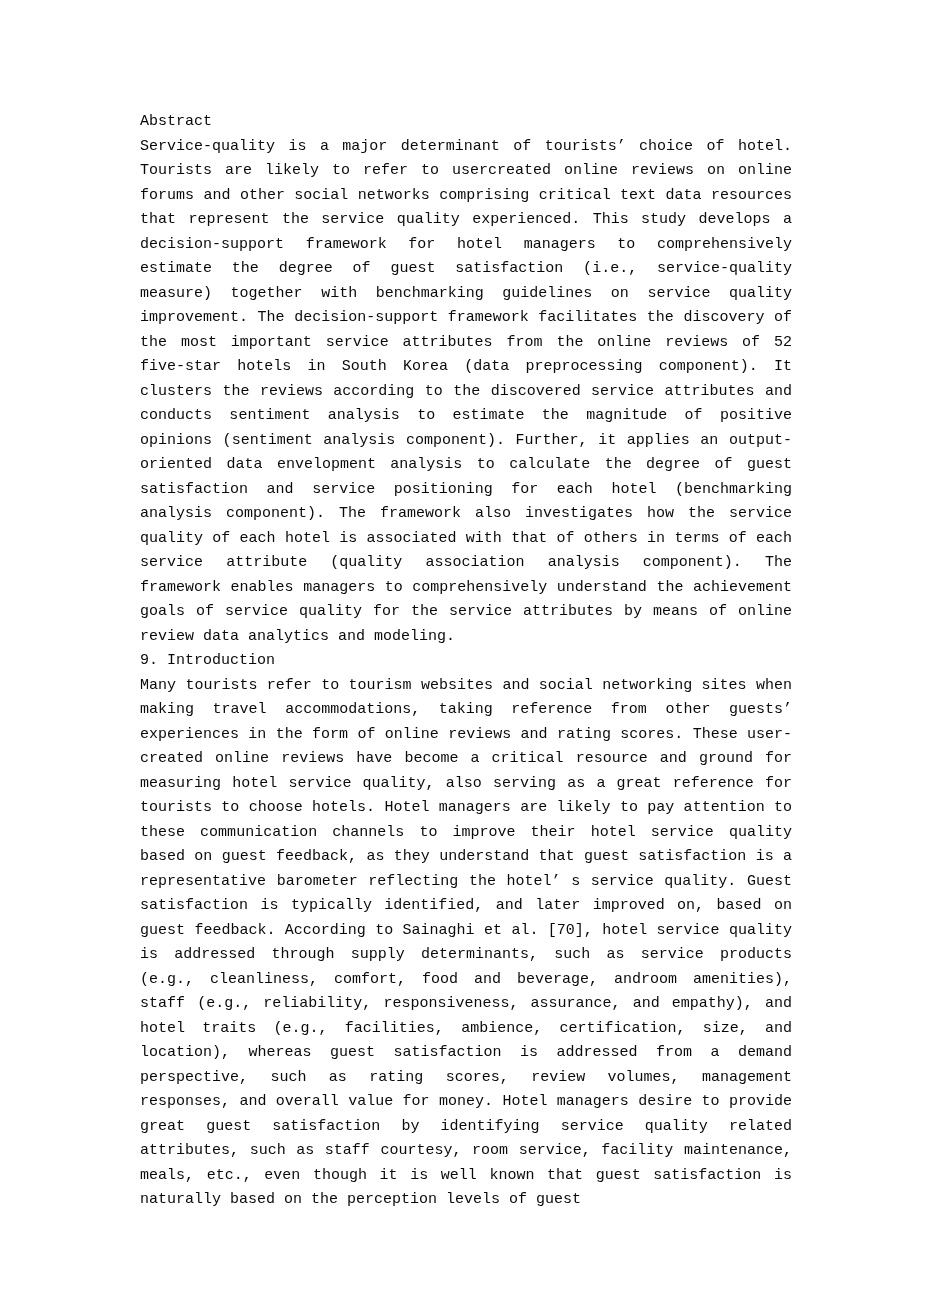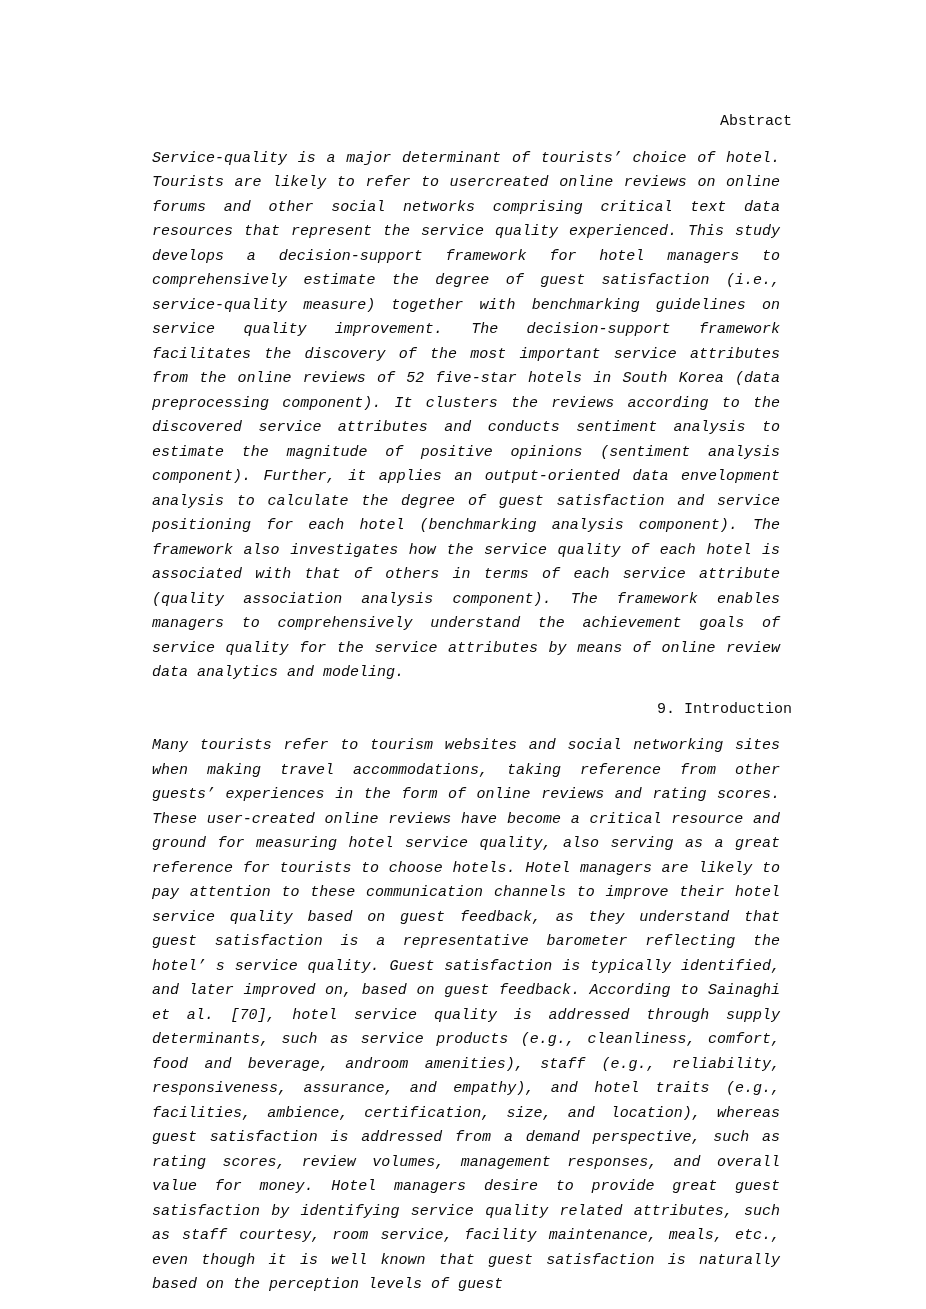--- a/index.html
+++ b/index.html
@@ -22,26 +22,25 @@
     font-family: "Liberation Mono", "DejaVu Sans Mono", monospace;
     font-size: 15px;
     line-height: 24.5px;
     text-align: justify;
   }
   .heading {
     margin: 0;
     padding: 0;
     font-size: inherit;
     font-weight: normal;
-    text-align: right;
+    text-align: left;
   }
   .para {
-    margin: 12px;
+    margin: 0;
     padding: 0;
-    font-style: italic;
   }
 </style>
 </head>
 <body>
 
 <div class="page">
   <h2 class="heading">Abstract</h2>
   <p class="para">Service-quality is a major determinant of tourists’ choice of hotel. Tourists are likely to refer to usercreated online reviews on online forums and other social networks comprising critical text data resources that represent the service quality experienced. This study develops a decision-support framework for hotel managers to comprehensively estimate the degree of guest satisfaction (i.e., service-quality measure) together with benchmarking guidelines on service quality improvement. The decision-support framework facilitates the discovery of the most important service attributes from the online reviews of 52 five-star hotels in South Korea (data preprocessing component). It clusters the reviews according to the discovered service attributes and conducts sentiment analysis to estimate the magnitude of positive opinions (sentiment analysis component). Further, it applies an output-oriented data envelopment analysis to calculate the degree of guest satisfaction and service positioning for each hotel (benchmarking analysis component). The framework also investigates how the service quality of each hotel is associated with that of others in terms of each service attribute (quality association analysis component). The framework enables managers to comprehensively understand the achievement goals of service quality for the service attributes by means of online review data analytics and modeling.</p>
   <h2 class="heading">9. Introduction</h2>
   <p class="para">Many tourists refer to tourism websites and social networking sites when making travel accommodations, taking reference from other guests’ experiences in the form of online reviews and rating scores. These user-created online reviews have become a critical resource and ground for measuring hotel service quality, also serving as a great reference for tourists to choose hotels. Hotel managers are likely to pay attention to these communication channels to improve their hotel service quality based on guest feedback, as they understand that guest satisfaction is a representative barometer reflecting the hotel’ s service quality. Guest satisfaction is typically identified, and later improved on, based on guest feedback. According to Sainaghi et al. [70], hotel service quality is addressed through supply determinants, such as service products (e.g., cleanliness, comfort, food and beverage, androom amenities), staff (e.g., reliability, responsiveness, assurance, and empathy), and hotel traits (e.g., facilities, ambience, certification, size, and location), whereas guest satisfaction is addressed from a demand perspective, such as rating scores, review volumes, management responses, and overall value for money. Hotel managers desire to provide great guest satisfaction by identifying service quality related attributes, such as staff courtesy, room service, facility maintenance, meals, etc., even though it is well known that guest satisfaction is naturally based on the perception levels of guest</p>

